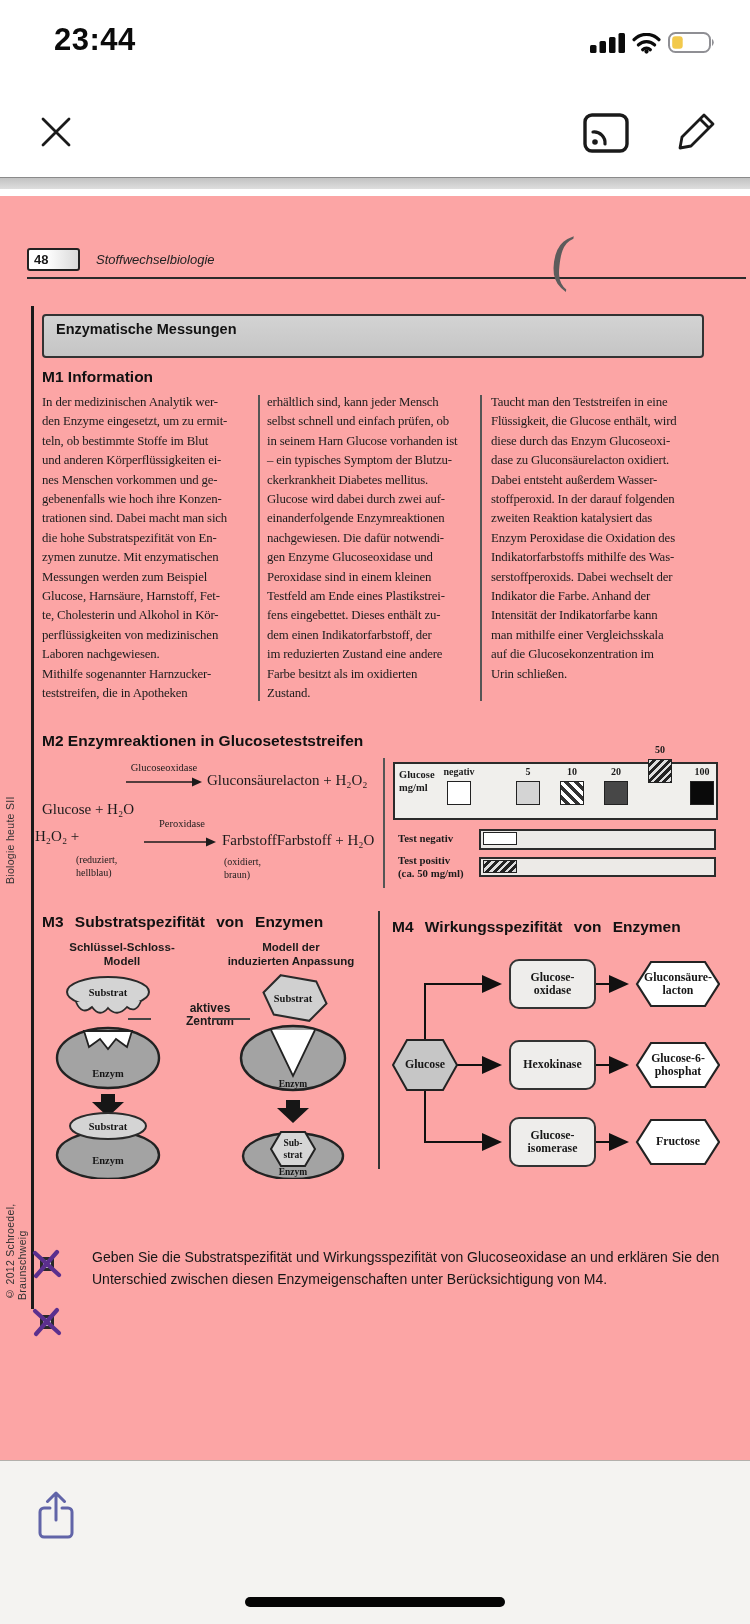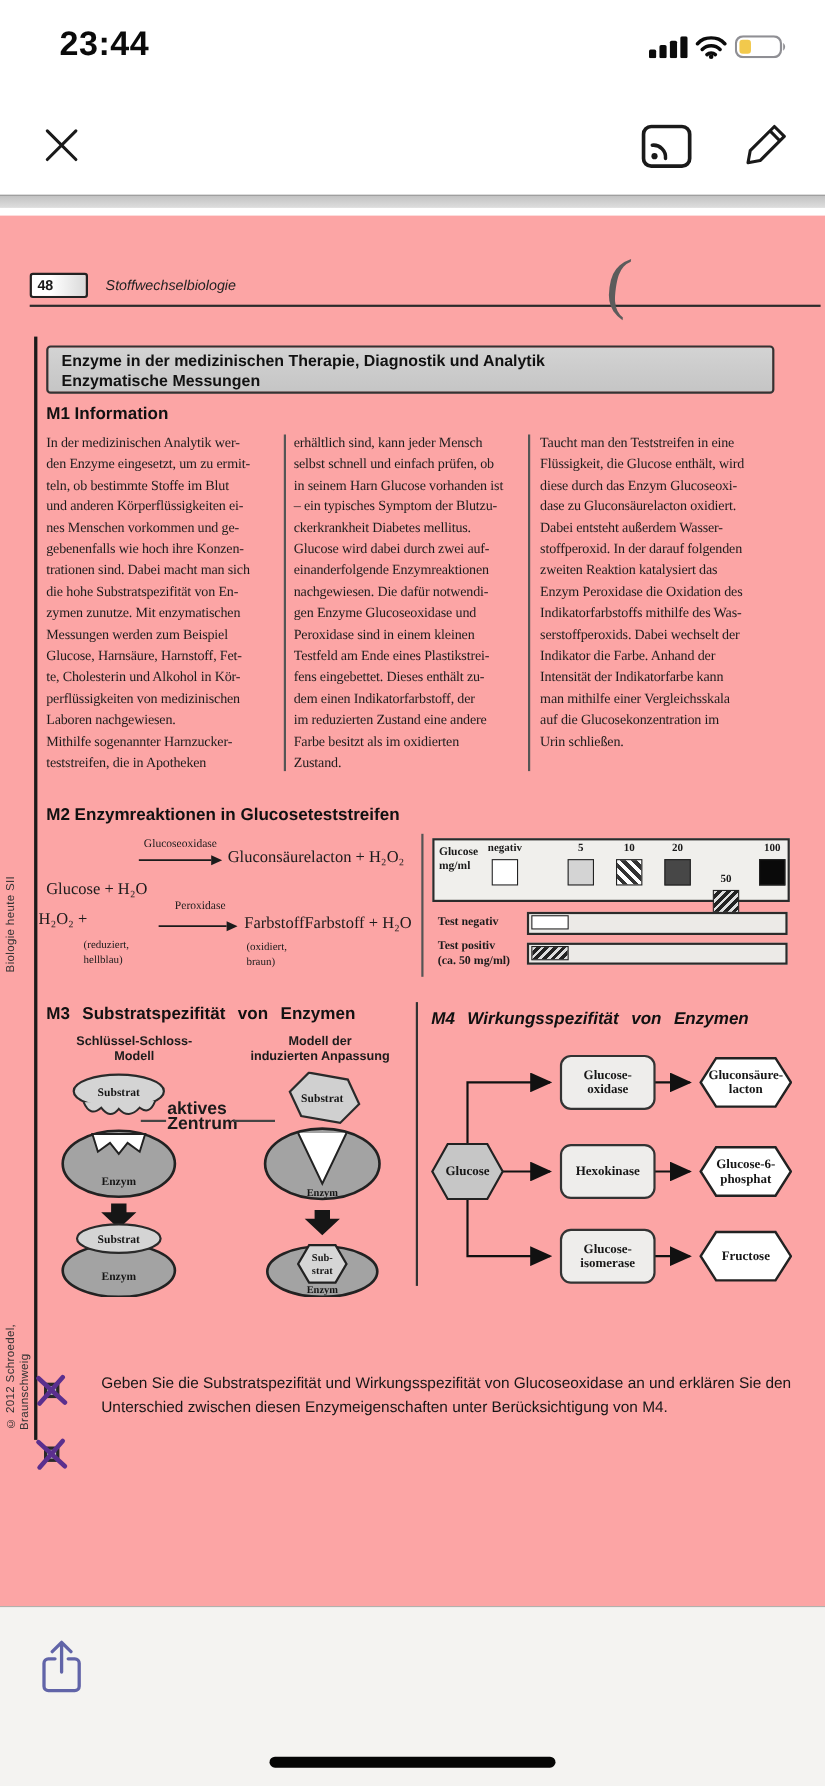--- a/index.html
+++ b/index.html
@@ -49,21 +49,21 @@
   .teststrip .chip{position:absolute;left:2px;top:1px;width:34px;height:13px;border:1.5px solid #222;box-sizing:border-box;}
   .test-lab{position:absolute;left:398px;font-size:10.8px;font-weight:bold;line-height:12.5px;white-space:pre-line;}
   .m3-title{position:absolute;font-size:11.5px;font-weight:bold;text-align:center;white-space:pre-line;line-height:14px;}
   .m4-label{position:absolute;display:flex;align-items:center;justify-content:center;text-align:center;
             white-space:pre-line;font-weight:bold;font-size:11.8px;line-height:13.5px;
             font-family:"Liberation Serif",serif;color:#161616;}
   .task-text{position:absolute;font-size:14px;line-height:21.5px;white-space:pre-line;color:#161616;width:676px;}
   .side-vert{position:absolute;left:4px;writing-mode:vertical-rl;transform:rotate(180deg);
              font-size:10.5px;color:#333;letter-spacing:.3px;}
   .conn{position:absolute;height:1.5px;background:#444;}
-  .az-label{position:absolute;font-size:16px;font-weight:bold;white-space:pre-line;line-height:13px;}
+  .az-label{position:absolute;font-size:12px;font-weight:bold;text-align:center;white-space:pre-line;line-height:13px;margin-left:28px;}
   
   .toolbar{position:absolute;left:0;top:1460px;width:750px;height:164px;background:#f4f3f1;border-top:1px solid #b3b0ac;box-sizing:border-box;}
   .home{position:absolute;left:245px;top:1597px;width:260px;height:10px;border-radius:5px;background:#050505;}
   svg text{font-family:"Liberation Serif",serif;font-weight:bold;fill:#161616;text-anchor:middle;}
 </style>
 </head>
 <body>
 
 <div class="screen">
 
@@ -109,21 +109,20 @@
   <div class="doc">
 
     <div class="hdr48">48</div>
     <div class="chapter">Stoffwechselbiologie</div>
     <div class="hdr-line"></div>
     <div class="paren">(</div>
 
     <div class="abs" style="left:31px;top:110px;width:2.5px;height:1003px;background:#1a1a1a;"></div>
 
     <div class="titlebox">
-      <div>Enzyme in der medizinischen Therapie, Diagnostik und Analytik</div>
       <div>Enzymatische Messungen</div>
     </div>
 
     <div class="sec-heading" style="left:42px;top:172px;">M1 Information</div>
     <div class="col-text serif" style="left:42px;top:197px;width:212px;">In der medizinischen Analytik wer-
 den Enzyme eingesetzt, um zu ermit-
 teln, ob bestimmte Stoffe im Blut
 und anderen Körperflüssigkeiten ei-
 nes Menschen vorkommen und ge-
 gebenenfalls wie hoch ihre Konzen-
@@ -207,21 +206,21 @@
         <div class="sq f-light"></div>
     </div>
     <div class="scale-col" style="left:550px;top:570px;">
       <div class="lab serif">10</div>
         <div class="sq f-hatch"></div>
     </div>
     <div class="scale-col" style="left:594px;top:570px;">
       <div class="lab serif">20</div>
         <div class="sq f-dark"></div>
     </div>
-    <div class="scale-col" style="left:638px;top:598px;">
+    <div class="scale-col" style="left:638px;top:548px;">
       <div class="lab serif">50</div>
         <div class="sq f-dhatch"></div>
     </div>
     <div class="scale-col" style="left:680px;top:570px;">
       <div class="lab serif">100</div>
         <div class="sq f-black"></div>
     </div>
 
     <div class="test-lab serif" style="top:636px;">Test negativ</div>
     <div class="teststrip" style="top:633px;height:21px;">
@@ -266,21 +265,21 @@
       <ellipse cx="68" cy="182" rx="50" ry="23" fill="#a3a3a3" stroke="#222" stroke-width="2.4"></ellipse>
       <polygon points="56,158 80,158 90,175 80,192 56,192 46,175" fill="#d6d6d6" stroke="#222" stroke-width="2"></polygon>
       <text x="68" y="28" font-size="10.5">Substrat</text>
       <text x="68" y="113" font-size="9.5">Enzym</text>
       <text x="68" y="172" font-size="9.5">Sub-</text>
       <text x="68" y="184" font-size="9.5">strat</text>
       <text x="68" y="201" font-size="9.5">Enzym</text>
     </svg>
 
     <div class="vline" style="left:378px;top:715px;height:258px;background:#333;width:2px;"></div>
-    <div class="sec-heading ws" style="left:392px;top:722px;font-style:italic;">M4 Wirkungsspezifität von Enzymen</div>
+    <div class="sec-heading ws" style="left:392px;top:722px;">M4 Wirkungsspezifität von Enzymen</div>
 
     <svg class="abs" style="left:385px;top:752px;" width="335" height="232" viewBox="0 0 335 232">
       <defs>
         <marker id="ah" markerWidth="10" markerHeight="9" refX="9" refY="4.5" orient="auto">
           <path d="M0,0 L10,4.5 L0,9 Z" fill="#111"></path>
         </marker>
       </defs>
       <path d="M40,92 V36 H115" stroke="#111" stroke-width="2" fill="none" marker-end="url(#ah)"></path>
       <path d="M72,117 H115" stroke="#111" stroke-width="2" fill="none" marker-end="url(#ah)"></path>
       <path d="M40,142 V194 H115" stroke="#111" stroke-width="2" fill="none" marker-end="url(#ah)"></path>

